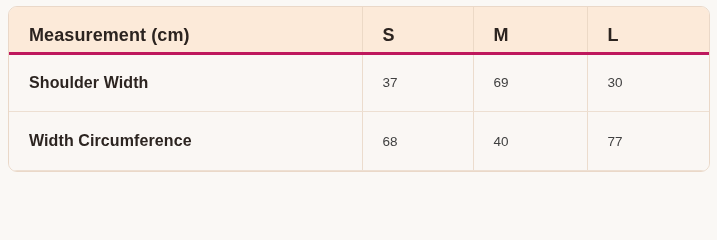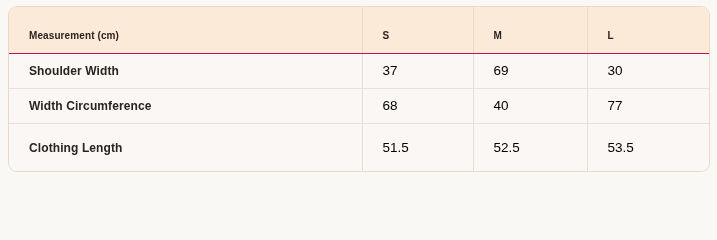--- a/index.html
+++ b/index.html
@@ -48,52 +48,52 @@
   table.size-table col.c-m  { width: 114px; }
   table.size-table col.c-l  { width: 124px; }
 
   thead tr.header-row {
     background: #fcead9;
     height: 46px;
   }
 
   thead th {
     text-align: left;
-    font-size: 10px;
+    font-size: 18px;
     font-weight: bold;
     color: #2c2420;
     padding: 12px 0 0 20px;
     border-right: 1px solid #ecd9c6;
-    border-bottom: 1px solid #be185d;
+    border-bottom: 3px solid #be185d;
     vertical-align: middle;
     letter-spacing: 0.1px;
   }
   thead th:last-child { border-right: none; }
 
   tbody tr.data-row {
     background: #faf7f4;
     height: 35px;
   }
   tbody tr.data-row.last-row { height: 49px; }
 
   tbody td {
     text-align: left;
     vertical-align: middle;
     border-right: 1px solid #ecdccd;
     border-bottom: 1px solid #eddfd2;
-    color: #000000;
+    color: #404040;
     font-size: 13.5px;
     padding: 0 0 0 20px;
   }
   tbody td:last-child { border-right: none; }
   tbody tr.last-row td { border-bottom: none; }
 
   tbody td.measure-cell {
     font-weight: bold;
-    font-size: 12px;
+    font-size: 16px;
     color: #2c2420;
     letter-spacing: 0.1px;
   }
 </style>
 </head>
 <body>
 
 <div class="page">
 
   <div class="size-table-wrap">
@@ -118,23 +118,17 @@
           <td>37</td>
           <td>69</td>
           <td>30</td>
         </tr>
         <tr class="data-row">
           <td class="measure-cell">Width Circumference</td>
           <td>68</td>
           <td>40</td>
           <td>77</td>
         </tr>
-        <tr class="data-row last-row">
-          <td class="measure-cell">Clothing Length</td>
-          <td>51.5</td>
-          <td>52.5</td>
-          <td>53.5</td>
-        </tr>
       </tbody>
     </table>
   </div>
 
 </div>
 
 </body></html>

